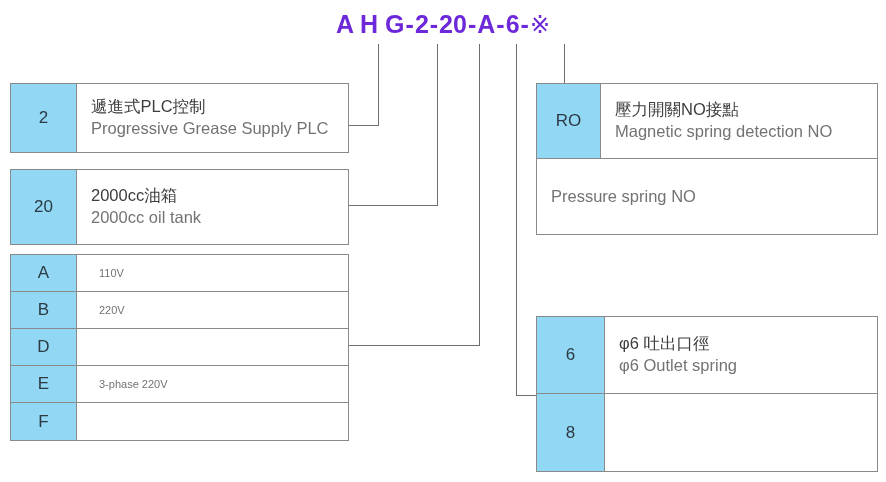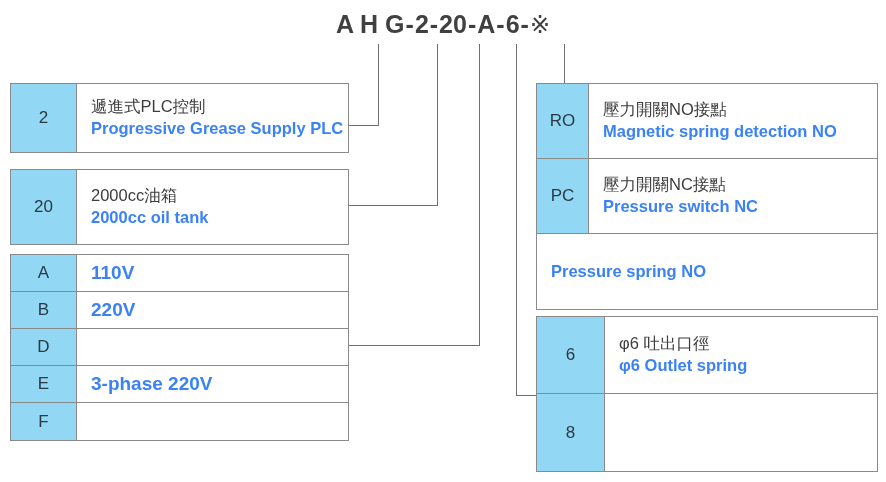--- a/index.html
+++ b/index.html
@@ -18,21 +18,21 @@
 
   
   #model-code {
     position: absolute;
     left: 0;
     top: 10px;
     width: 886px;
     text-align: center;
     font-size: 25px;
     font-weight: bold;
-    color: #404040;
+    color: #6d28d9;
     letter-spacing: 0px;
     white-space: pre;
   }
   #model-code .seg { display: inline-block; }
   #model-code .sep { display: inline-block; padding: 0 1px; }
   #model-code .mark { font-size: 24px; font-weight: normal; }
 
   
   .lline {
     position: absolute;
@@ -75,43 +75,42 @@
     flex: 1 1 auto;
   }
   .desc-cell .cn {
     font-size: 16.5px;
     line-height: 1.32;
     color: #3d3d3d;
   }
   .desc-cell .en {
     font-size: 16.5px;
     line-height: 1.32;
-    color: #3b82f6;
-    font-weight: bold;
+    color: #737373;
   }
   .single .desc-cell { justify-content: center; }
 
   
   #tbl-control { left: 10px; top: 83px; width: 339px; }
   #tbl-control .row { height: 68px; }
   #tbl-control .code-cell { width: 66px; font-size: 17px; }
 
   #tbl-tank { left: 10px; top: 169px; width: 339px; }
   #tbl-tank .row { height: 74px; }
   #tbl-tank .code-cell { width: 66px; }
 
   #tbl-voltage { left: 10px; top: 254px; width: 339px; }
   #tbl-voltage .row { height: 37px; }
   #tbl-voltage .code-cell { width: 66px; }
-  #tbl-voltage .desc-cell .en { font-size: 19px; }
+  #tbl-voltage .desc-cell .en { font-size: 11px; margin-left: 8px; }
 
   
   #tbl-switch { left: 536px; top: 83px; width: 342px; }
   #tbl-switch .row { height: 75px; }
-  #tbl-switch .code-cell { width: 52px; }
+  #tbl-switch .code-cell { width: 64px; }
 
   #tbl-caliber { left: 536px; top: 316px; width: 342px; }
   #tbl-caliber .row { height: 77px; }
   #tbl-caliber .code-cell { width: 68px; }
 </style>
 </head>
 <body>
 
 <div id="page">
 
@@ -180,27 +179,20 @@
 
   <div class="tbl" id="tbl-switch">
     <div class="row">
       <div class="code-cell">RO</div>
       <div class="desc-cell">
         <span class="cn">壓力開關NO接點</span>
         <span class="en">Magnetic spring detection NO</span>
       </div>
     </div>
     <div class="row">
-      <div class="code-cell">PC</div>
-      <div class="desc-cell">
-        <span class="cn">壓力開關NC接點</span>
-        <span class="en">Pressure switch NC</span>
-      </div>
-    </div>
-    <div class="row">
       <div class="desc-cell">
         <span class="en">Pressure spring NO</span>
       </div>
     </div>
   </div>
 
   <div class="tbl" id="tbl-caliber">
     <div class="row">
       <div class="code-cell">6</div>
       <div class="desc-cell">

